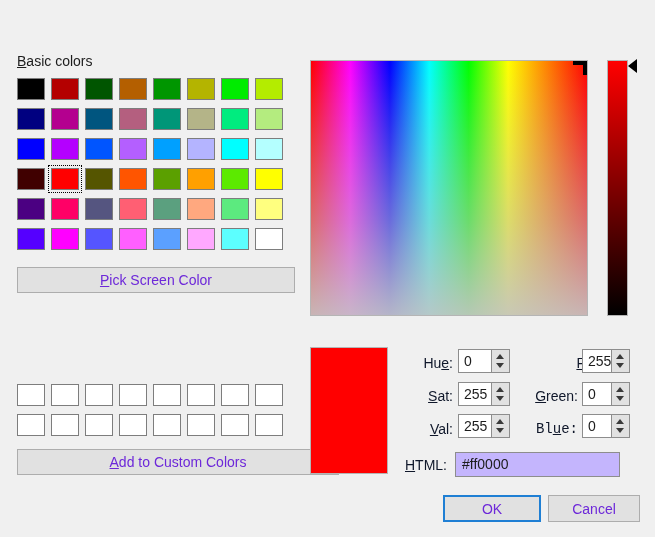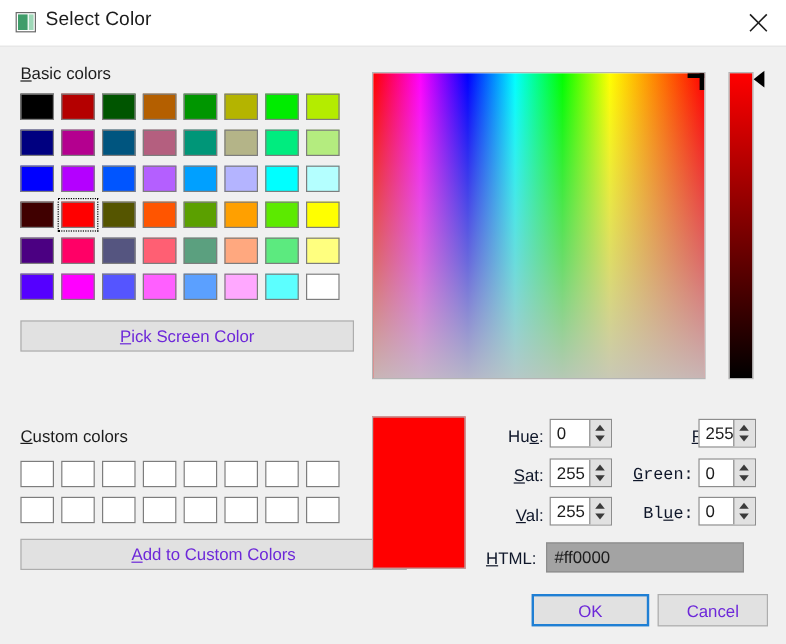--- a/index.html
+++ b/index.html
@@ -267,21 +267,21 @@
   .spin .btns .dn { bottom: 4px; border-top: 5px solid #3a3a3a; }
 
   #html-field {
     position: absolute;
     left: 455px;
     top: 452px;
     width: 165px;
     height: 25px;
     box-sizing: border-box;
     border: 1px solid #8d8d8d;
-    background: #a3a3a3;
+    background: #c4b5fd;
   }
   #html-field .val {
     position: absolute;
     left: 6px;
     top: 3px;
     font-size: 14px;
     color: #1c1c1c;
   }
 
   
@@ -294,53 +294,37 @@
     white-space: nowrap;
     pointer-events: none;
     letter-spacing: 1px;
   }
 </style>
 </head>
 <body>
 
 <div id="dialog">
 
-  <div class="titlebar">
-    <div class="titlebar-icon">
-      <div class="sw1"></div>
-        <div class="sw2"></div>
-    </div>
-    <div class="titlebar-title">Select Color</div>
-    <div class="close-btn">
-      <svg width="16" height="16" viewBox="0 0 16 16">
-        <line x1="1" y1="1" x2="15" y2="15" stroke="#1c1c1c" stroke-width="1.3"></line>
-        <line x1="15" y1="1" x2="1" y2="15" stroke="#1c1c1c" stroke-width="1.3"></line>
-      </svg>
-    </div>
-  </div>
 
   <div class="section-label" style="left:17px; top:53px;">
     <span class="mn">B</span><span>asic colors</span>
   </div>
   <div id="basic-grid">
       <div class="swatch-row"><span class="swatch" style="background: rgb(0, 0, 0);"></span><span class="swatch" style="background: rgb(180, 0, 0);"></span><span class="swatch" style="background: rgb(0, 85, 0);"></span><span class="swatch" style="background: rgb(180, 95, 0);"></span><span class="swatch" style="background: rgb(0, 150, 0);"></span><span class="swatch" style="background: rgb(180, 180, 0);"></span><span class="swatch" style="background: rgb(0, 236, 0);"></span><span class="swatch" style="background: rgb(180, 236, 0);"></span></div>
       <div class="swatch-row"><span class="swatch" style="background: rgb(0, 0, 128);"></span><span class="swatch" style="background: rgb(180, 0, 143);"></span><span class="swatch" style="background: rgb(0, 85, 127);"></span><span class="swatch" style="background: rgb(180, 95, 127);"></span><span class="swatch" style="background: rgb(0, 150, 120);"></span><span class="swatch" style="background: rgb(180, 180, 136);"></span><span class="swatch" style="background: rgb(0, 236, 127);"></span><span class="swatch" style="background: rgb(180, 236, 127);"></span></div>
       <div class="swatch-row"><span class="swatch" style="background: rgb(0, 0, 255);"></span><span class="swatch" style="background: rgb(180, 0, 255);"></span><span class="swatch" style="background: rgb(0, 85, 255);"></span><span class="swatch" style="background: rgb(180, 95, 255);"></span><span class="swatch" style="background: rgb(0, 160, 255);"></span><span class="swatch" style="background: rgb(180, 180, 255);"></span><span class="swatch" style="background: rgb(0, 255, 255);"></span><span class="swatch" style="background: rgb(180, 255, 255);"></span></div>
       <div class="swatch-row"><span class="swatch" style="background: rgb(64, 0, 0);"></span><span class="swatch selected" style="background: rgb(255, 0, 0);"></span><span class="swatch" style="background: rgb(85, 85, 0);"></span><span class="swatch" style="background: rgb(255, 85, 0);"></span><span class="swatch" style="background: rgb(91, 160, 0);"></span><span class="swatch" style="background: rgb(255, 160, 0);"></span><span class="swatch" style="background: rgb(92, 234, 0);"></span><span class="swatch" style="background: rgb(255, 255, 0);"></span></div>
       <div class="swatch-row"><span class="swatch" style="background: rgb(75, 0, 130);"></span><span class="swatch" style="background: rgb(255, 0, 102);"></span><span class="swatch" style="background: rgb(85, 85, 128);"></span><span class="swatch" style="background: rgb(255, 95, 115);"></span><span class="swatch" style="background: rgb(91, 160, 127);"></span><span class="swatch" style="background: rgb(255, 168, 127);"></span><span class="swatch" style="background: rgb(92, 234, 127);"></span><span class="swatch" style="background: rgb(255, 255, 127);"></span></div>
       <div class="swatch-row"><span class="swatch" style="background: rgb(85, 0, 255);"></span><span class="swatch" style="background: rgb(255, 0, 255);"></span><span class="swatch" style="background: rgb(85, 85, 255);"></span><span class="swatch" style="background: rgb(255, 95, 255);"></span><span class="swatch" style="background: rgb(91, 160, 255);"></span><span class="swatch" style="background: rgb(255, 168, 255);"></span><span class="swatch" style="background: rgb(92, 255, 255);"></span><span class="swatch" style="background: rgb(255, 255, 255);"></span></div>
     </div>
 
   <button class="btn" id="pick-screen-color">
     <span class="mn">P</span><span>ick Screen Color</span>
   </button>
 
-  <div class="section-label" style="left:17px; top:355px;">
-    <span class="mn">C</span><span>ustom colors</span>
-  </div>
   <div id="custom-grid">
       <div class="swatch-row"><span class="custom-swatch" style="background: rgb(255, 255, 255);"></span><span class="custom-swatch" style="background: rgb(255, 255, 255);"></span><span class="custom-swatch" style="background: rgb(255, 255, 255);"></span><span class="custom-swatch" style="background: rgb(255, 255, 255);"></span><span class="custom-swatch" style="background: rgb(255, 255, 255);"></span><span class="custom-swatch" style="background: rgb(255, 255, 255);"></span><span class="custom-swatch" style="background: rgb(255, 255, 255);"></span><span class="custom-swatch" style="background: rgb(255, 255, 255);"></span></div>
       <div class="swatch-row"><span class="custom-swatch" style="background: rgb(255, 255, 255);"></span><span class="custom-swatch" style="background: rgb(255, 255, 255);"></span><span class="custom-swatch" style="background: rgb(255, 255, 255);"></span><span class="custom-swatch" style="background: rgb(255, 255, 255);"></span><span class="custom-swatch" style="background: rgb(255, 255, 255);"></span><span class="custom-swatch" style="background: rgb(255, 255, 255);"></span><span class="custom-swatch" style="background: rgb(255, 255, 255);"></span><span class="custom-swatch" style="background: rgb(255, 255, 255);"></span></div>
     </div>
 
   <button class="btn" id="add-custom-colors">
     <span class="mn">A</span><span>dd to Custom Colors</span>
   </button>
 
   <div id="sv-picker">
@@ -394,21 +378,21 @@
     <span class="mn">R</span><span>ed:</span>
   </div>
   <div class="spin" style="left:582px; top:349px; width:48px;">
     <span class="val">255</span>
     <span class="btns">
         <i class="up"></i>
         <i class="dn"></i>
       </span>
   </div>
 
-  <div class="field-label" style="left:516px; top:388px; width:62px;font-family:Liberation Mono, monospace;">
+  <div class="field-label" style="left:516px; top:388px; width:62px;">
     <span class="mn">G</span><span>reen:</span>
   </div>
   <div class="spin" style="left:582px; top:382px; width:48px;">
     <span class="val">0</span>
     <span class="btns">
         <i class="up"></i>
         <i class="dn"></i>
       </span>
   </div>
 

